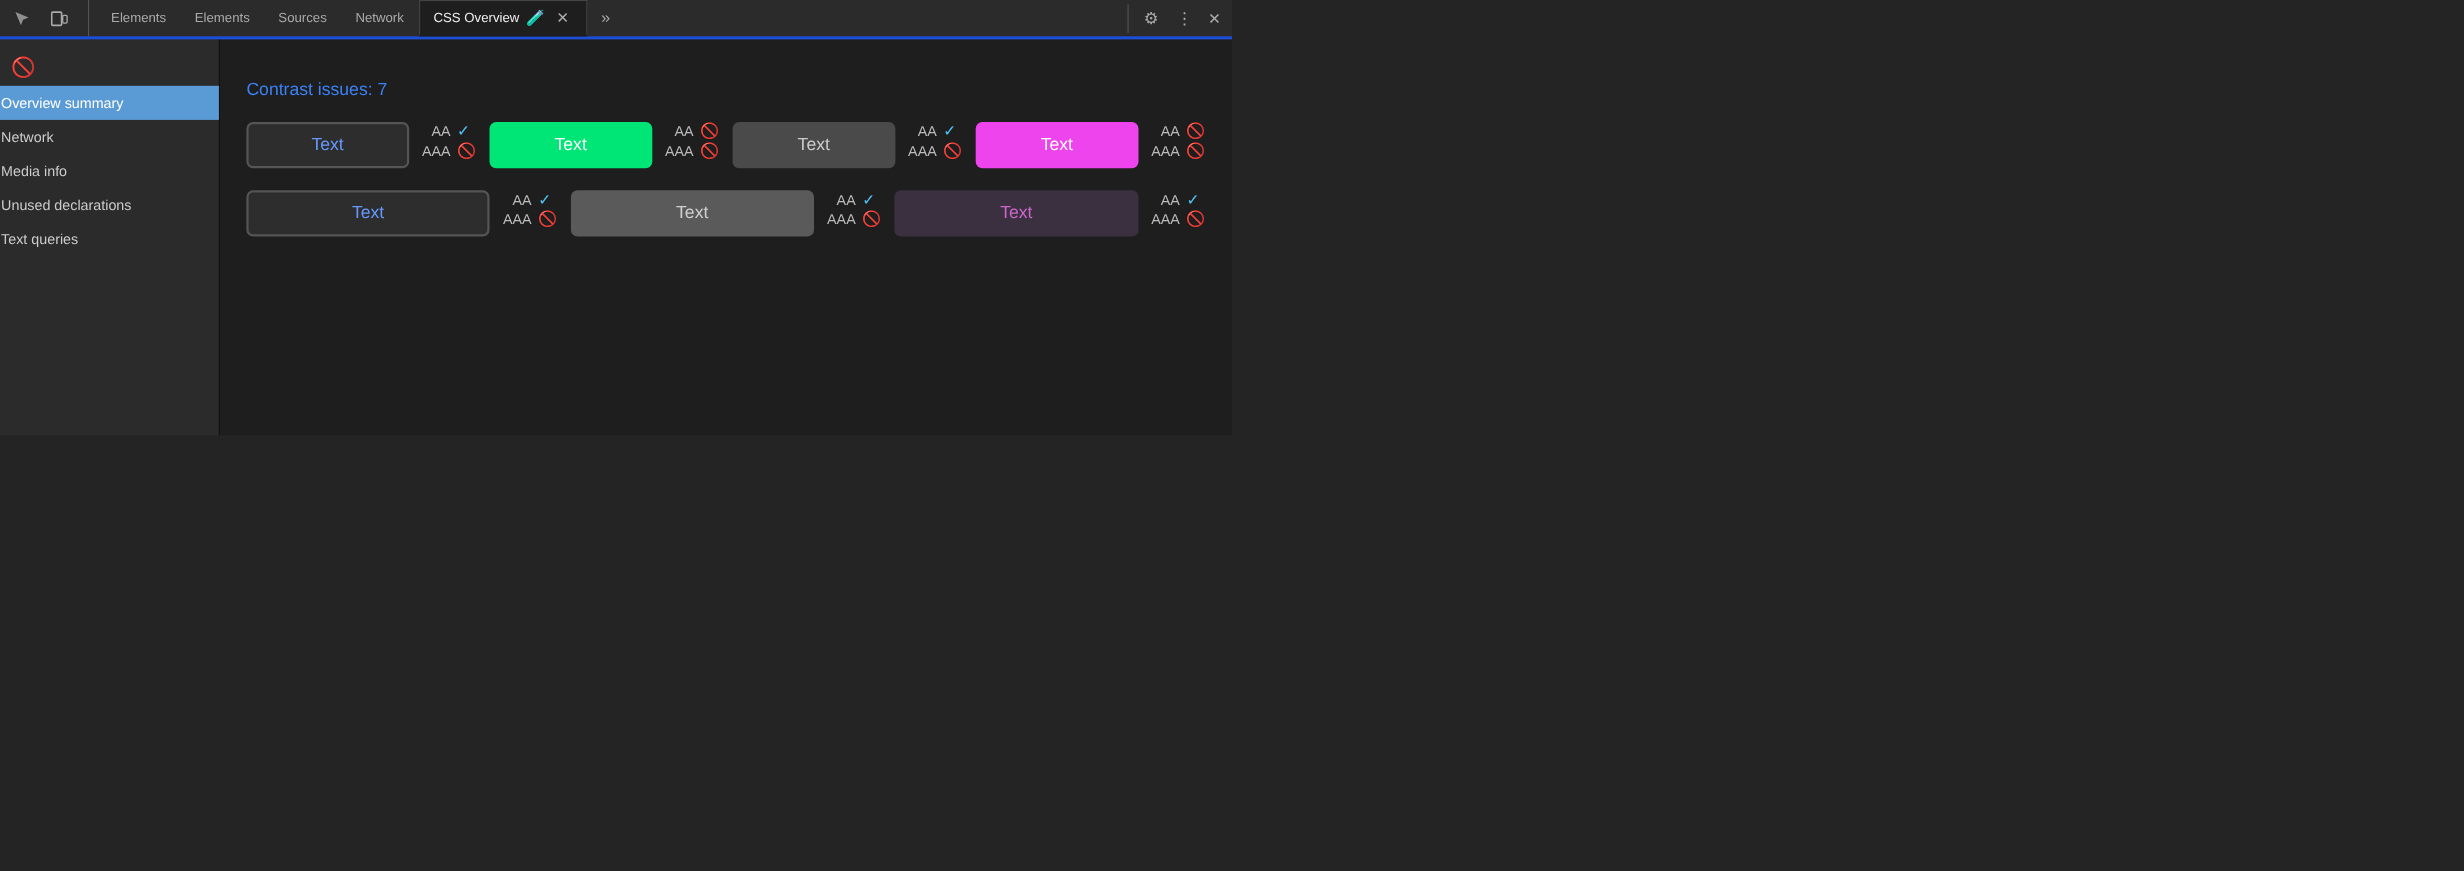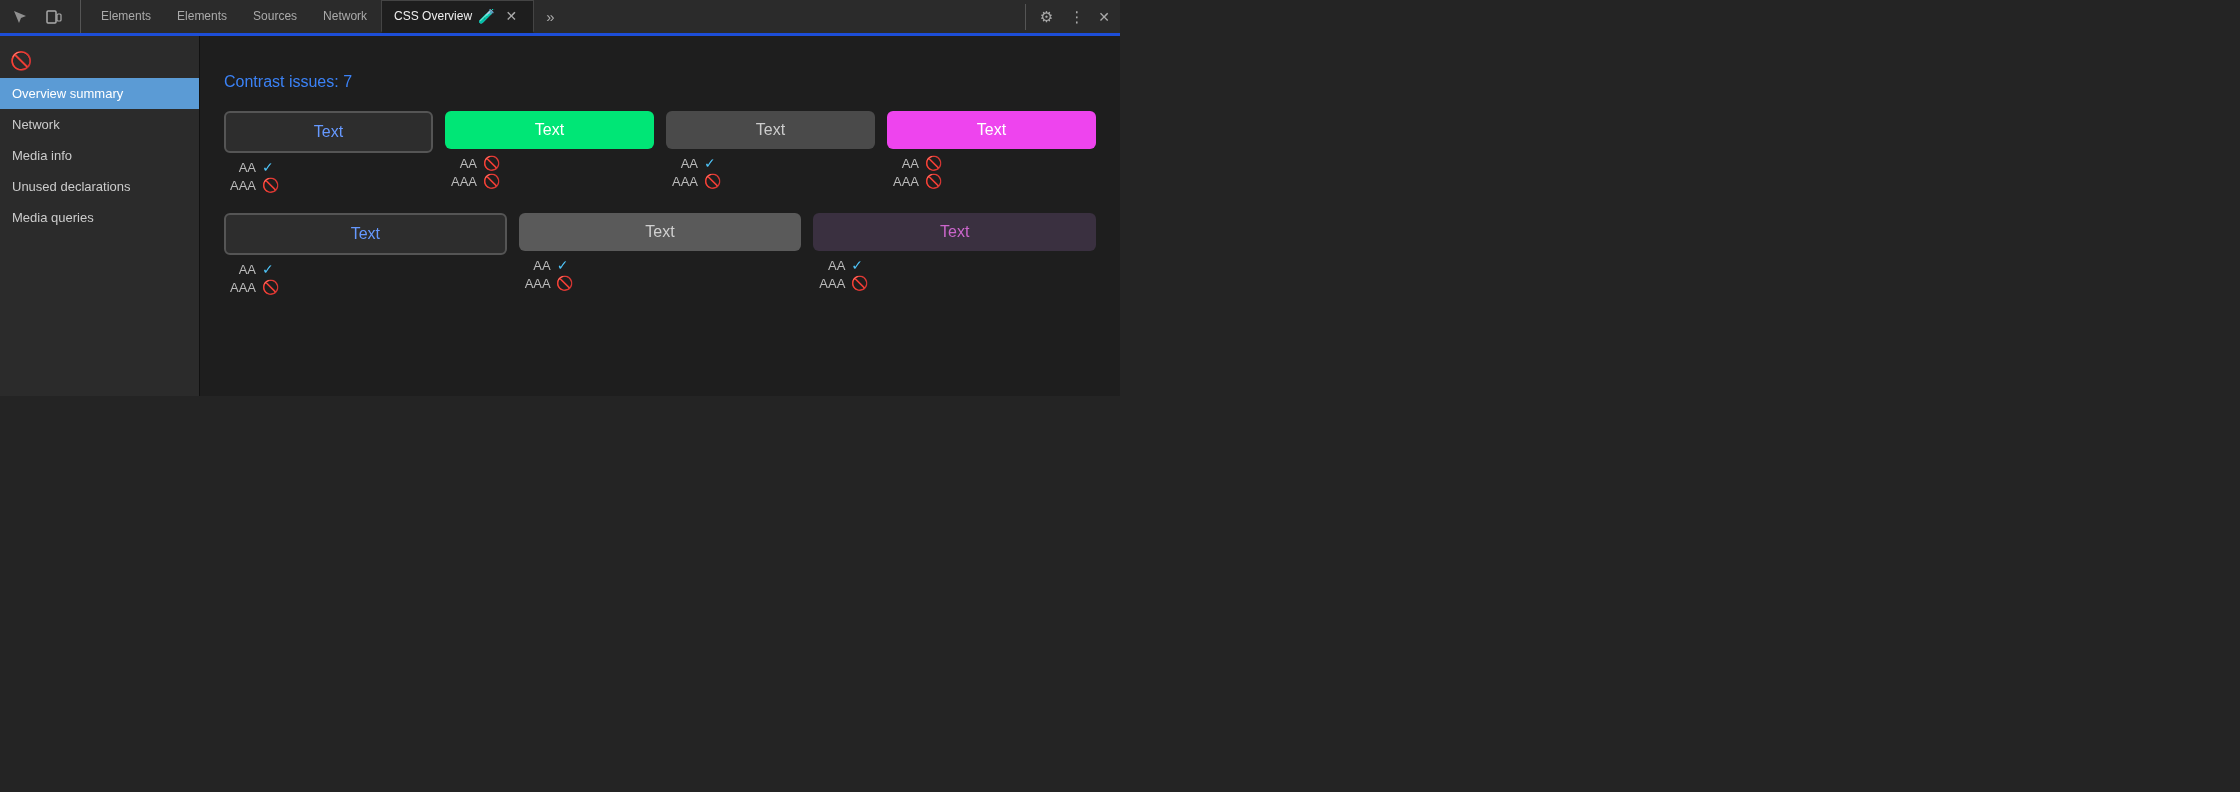--- a/index.html
+++ b/index.html
@@ -100,21 +100,21 @@
       padding: 6px 10px;
     }
     .sidebar-icon-btn {
       background: none;
       border: none;
       color: #aaa;
       font-size: 18px;
       cursor: pointer;
     }
     .sidebar-item {
-      padding: 8px 12px;
+      padding: 8px 1px;
       cursor: pointer;
       color: #ccc;
       font-size: 13px;
       border-radius: 0;
     }
     .sidebar-item.active {
       background: #5b9bd5;
       color: #fff;
     }
 
@@ -138,21 +138,21 @@
       grid-template-columns: repeat(4, 1fr);
       gap: 16px 12px;
       margin-bottom: 20px;
     }
     .contrast-grid.row2 {
       grid-template-columns: repeat(3, 1fr);
     }
 
     .contrast-item {
       display: flex;
-      flex-direction: column;
+      flex-direction: row;
       gap: 6px;
     }
 
     .text-btn {
       border-radius: 6px;
       padding: 10px 16px;
       font-size: 16px;
       font-weight: 500;
       text-align: center;
       border: none;
@@ -281,21 +281,21 @@
     <div class="sidebar-item">
       <span>Network</span>
     </div>
     <div class="sidebar-item">
       <span>Media info</span>
     </div>
     <div class="sidebar-item">
       <span>Unused declarations</span>
     </div>
     <div class="sidebar-item">
-      <span>Media queries</span>
+      <span>Text queries</span>
     </div>
   </div>
 
   <div class="content">
     <div class="contrast-title">Contrast issues: 7</div>
 
     <div class="contrast-grid">
 
       <div class="contrast-item">
         <button class="text-btn btn-dark-blue-border">

